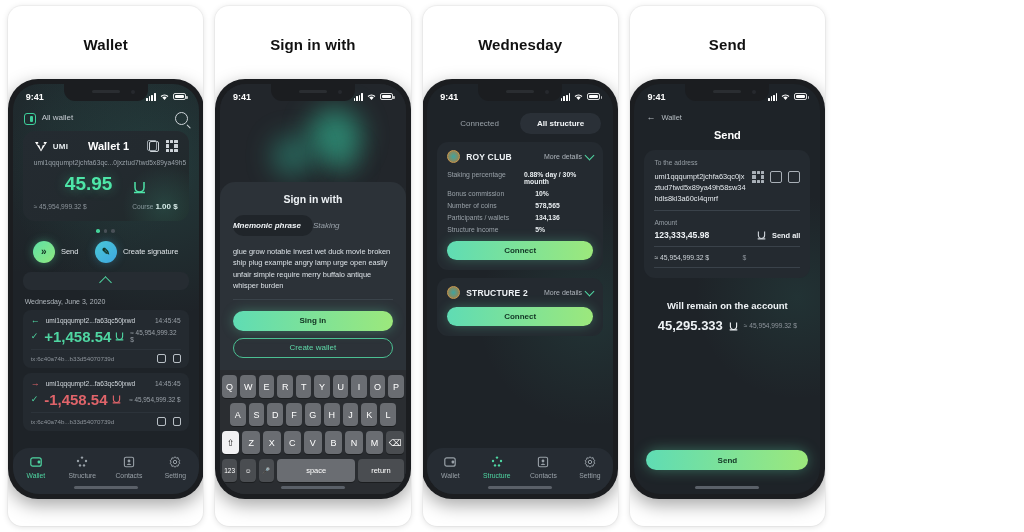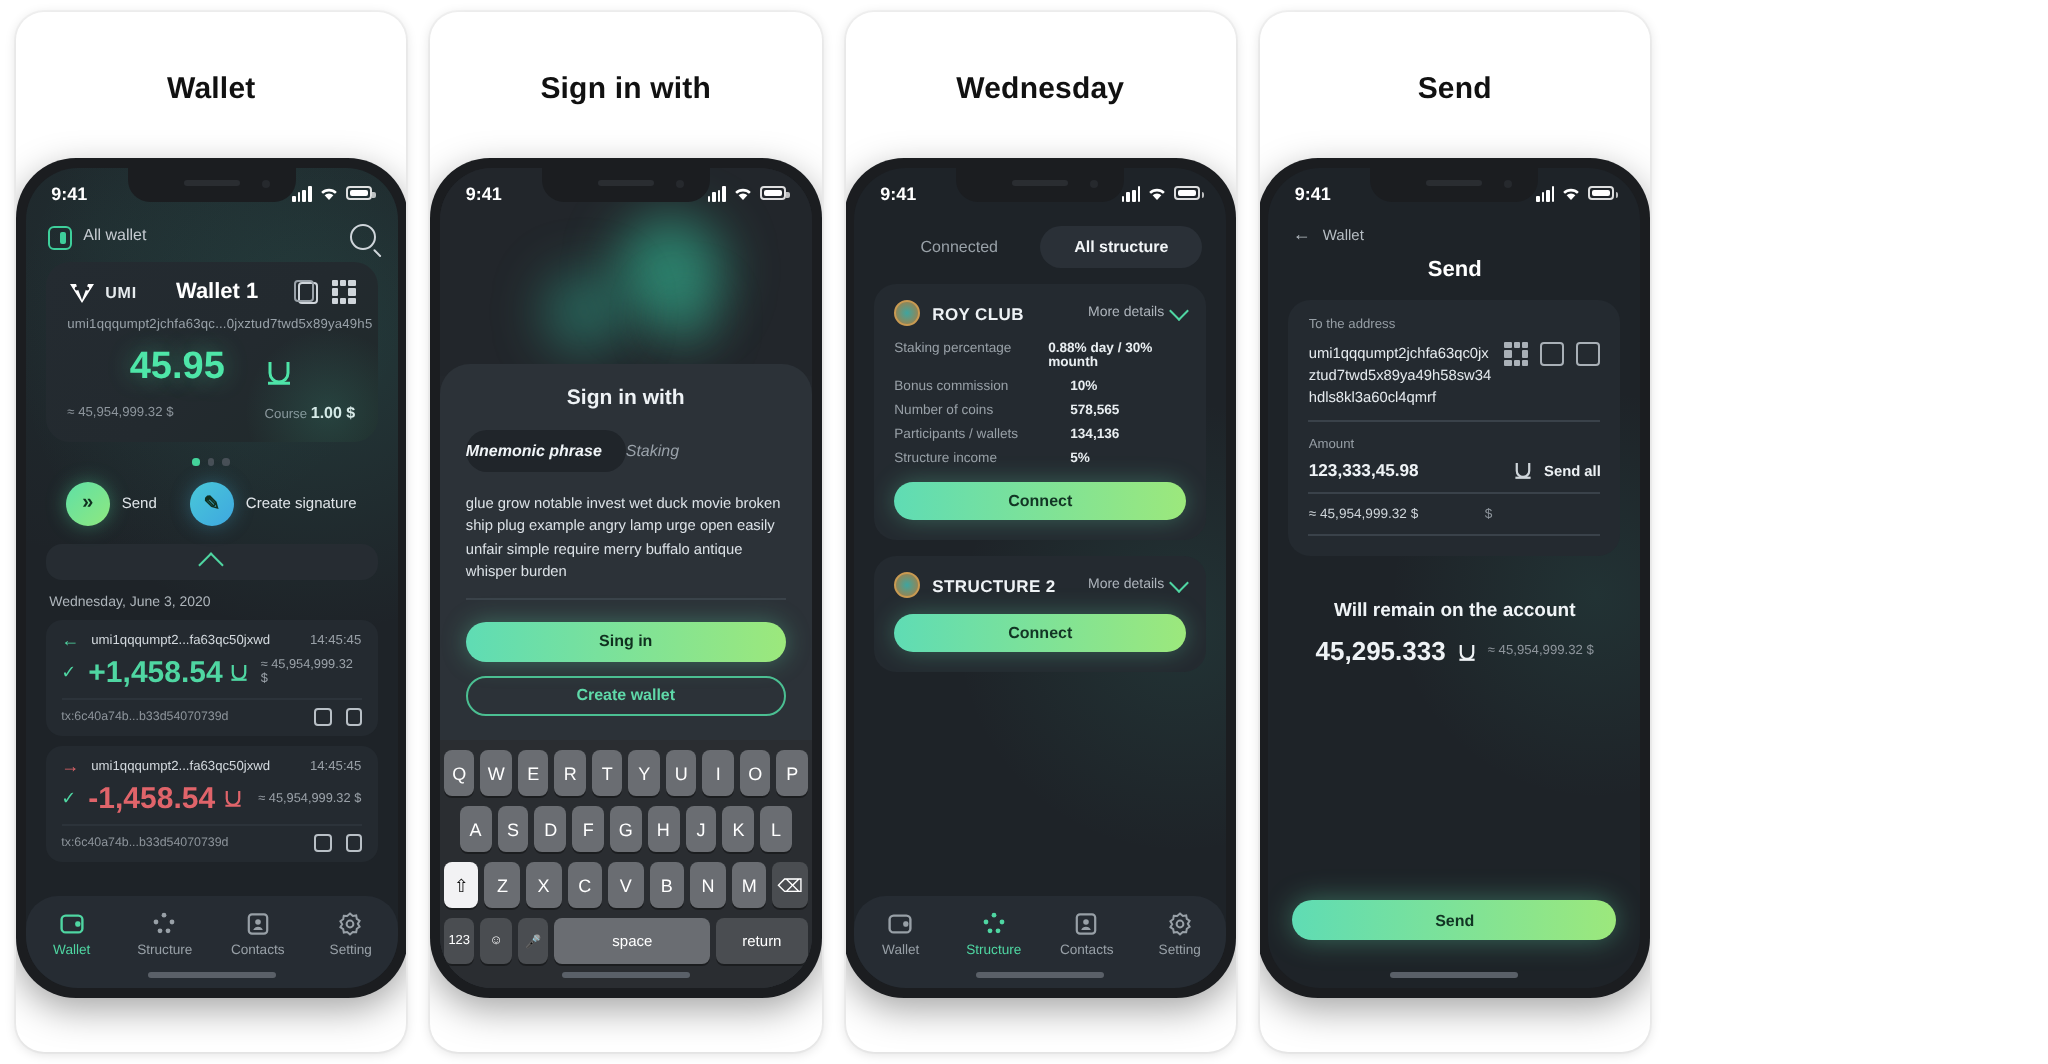--- a/index.html
+++ b/index.html
@@ -174,21 +174,21 @@
   .sheet-title{text-align:center;font-size:10.5px;color:#eef2f5;font-weight:bold;}
   .seg{margin-top:10px;display:flex;background:transparent;}
   .seg div{flex:1;text-align:left;padding:6px 0;font-size:8px;color:#9aa2aa;border-radius:14px;font-style:italic;}
   .seg div.on{background:#20252a;color:#f0f4f7;font-weight:bold;}
   .mnemonic{margin-top:10px;font-size:7.4px;line-height:1.55;color:#dbe1e6;}
   .divider{margin-top:7px;height:1px;background:#3b434a;}
   .btn-primary{margin-top:11px;height:20px;border-radius:11px;display:flex;align-items:center;justify-content:center;
       background:linear-gradient(90deg,#5fdcb4,#9ce87c);color:#10301f;font-size:8px;font-weight:bold;
       box-shadow:0 0 12px rgba(95,220,170,.35);}
   .btn-outline{margin-top:7px;height:20px;border-radius:11px;display:flex;align-items:center;justify-content:center;
-      border:1px solid #4bbf92;color:#5fd9a9;font-size:8px;font-weight:bold;}
+      border:1px solid #4bbf92;color:#5fd9a9;font-size:8px;font-weight:normal;}
   .kb{position:absolute;left:0;right:0;bottom:0;height:124px;background:#2a2d31;padding:5px 2px 0 2px;z-index:20;}
   .kb-row{display:flex;justify-content:center;gap:3px;margin-bottom:5px;}
   .key{height:23px;min-width:15.5px;flex:1;background:#6a6d72;border-radius:4px;color:#fff;font-size:9px;
       display:flex;align-items:center;justify-content:center;box-shadow:0 1px 0 rgba(0,0,0,.35);}
   .key.dark{background:#4a4d51;}
   .key.light{background:#f2f2f4;color:#111;}
   .key.wide{flex:2.6;font-size:7.5px;}
   .key.sm{font-size:6.5px;flex:.85;}
   .key.space{flex:4.4;background:#6a6d72;font-size:7.5px;}
   .kb-row.r2{padding:0 8px;}

